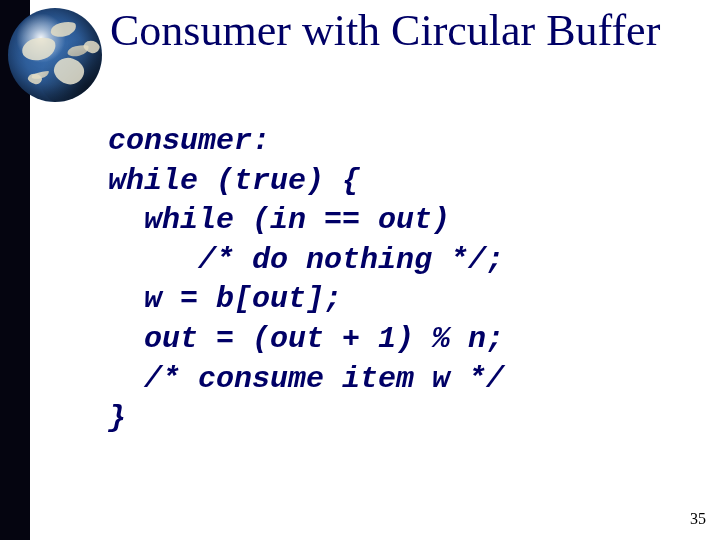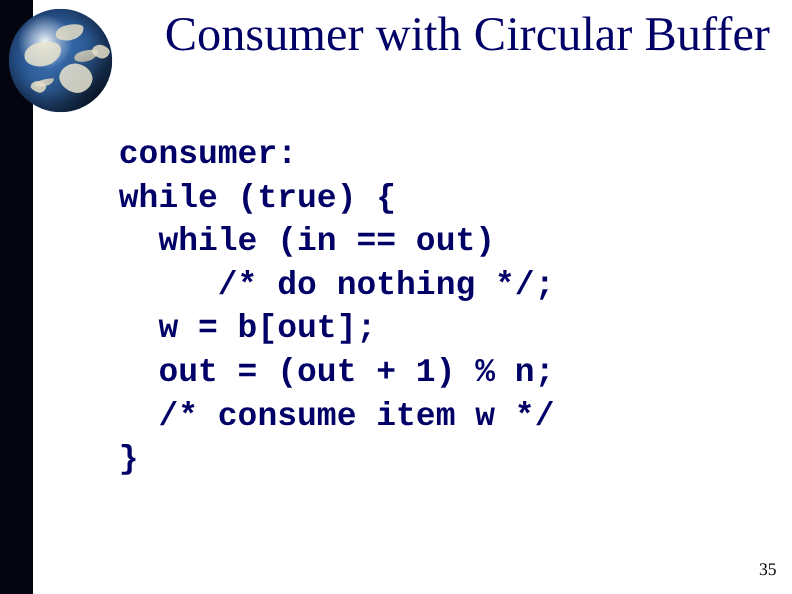--- a/index.html
+++ b/index.html
@@ -71,37 +71,38 @@
     width: 70px;
     height: 70px;
     border-radius: 50%;
     background: radial-gradient(circle at 70% 70%, rgba(0,0,0,0.45), rgba(0,0,0,0) 70%);
   }
   .title {
     position: absolute;
     left: 110px;
     right: 20px;
     top: 6px;
-    text-align: right;
+    text-align: left;
     color: #000066;
     font-size: 44px;
     line-height: 1.12;
     font-weight: 400;
   }
   .code {
     position: absolute;
     left: 108px;
     top: 122px;
     right: 30px;
     color: #000066;
     font-family: "Courier New", Courier, monospace;
     font-weight: bold;
     font-size: 30px;
     line-height: 1.32;
     white-space: pre;
+    font-style: italic;
   }
   .pagenum {
     position: absolute;
     right: 14px;
     bottom: 12px;
     font-family: Liberation Serif, serif;
     font-size: 16px;
     color: #000000;
   }
 </style>

